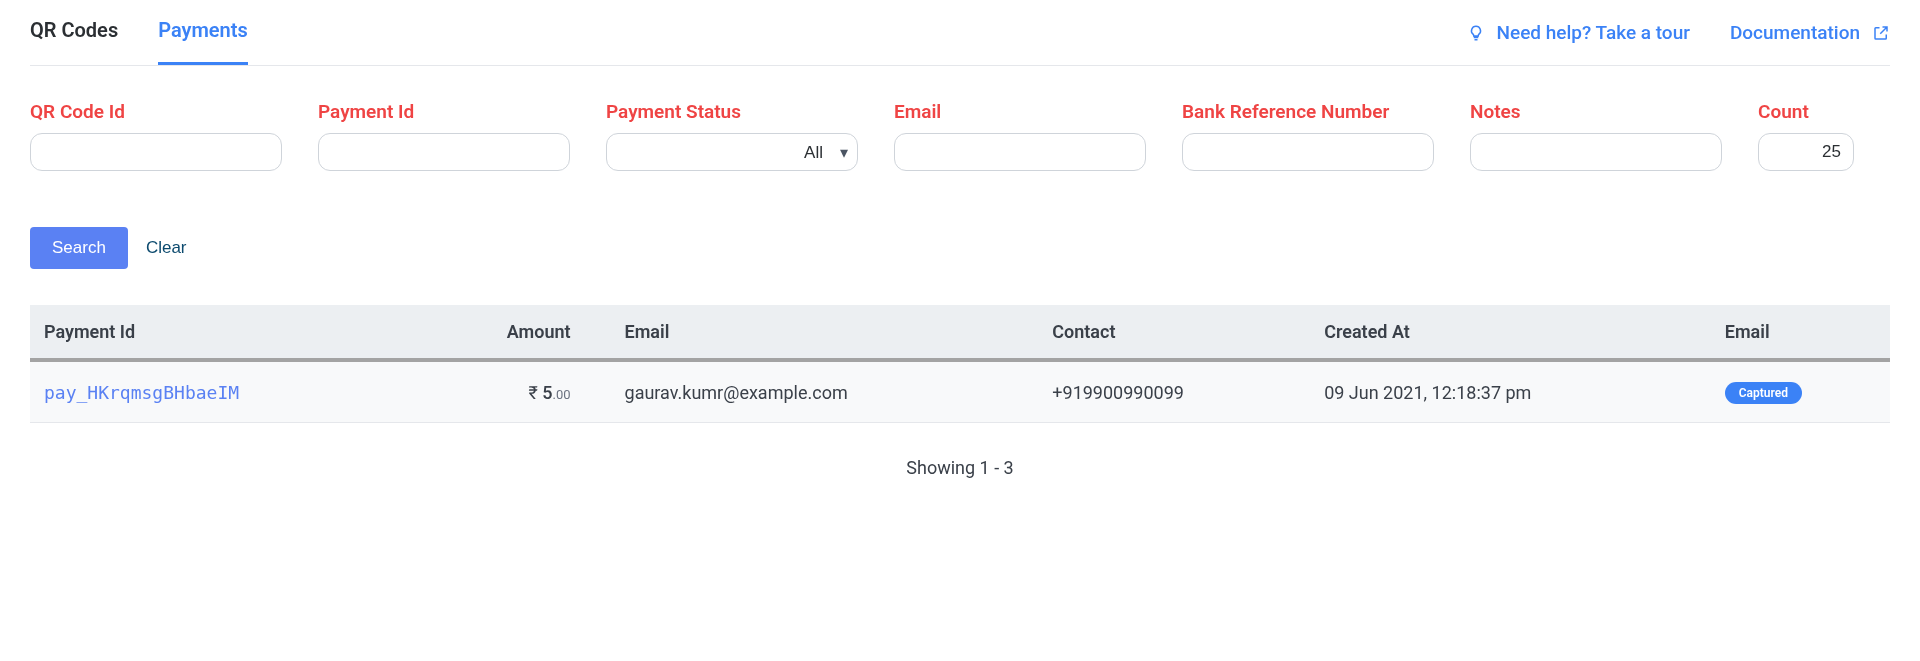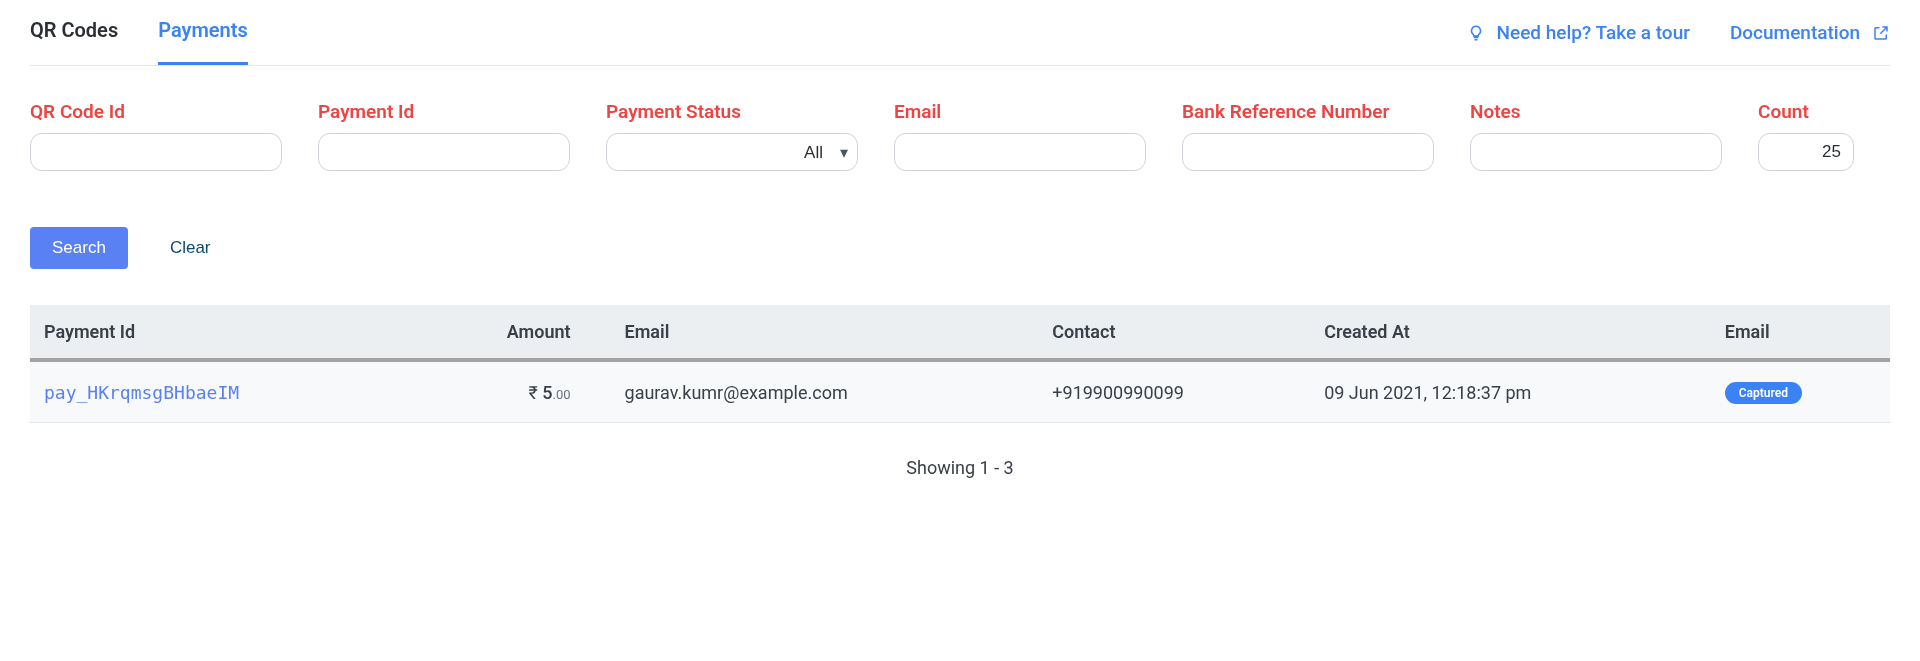--- a/index.html
+++ b/index.html
@@ -69,21 +69,21 @@
     text-align: right;
   }
   .w-md { width: 252px; }
   .w-sm { width: 96px; }
   .select-wrap { position: relative; }
   .select { appearance: none; width: 252px; padding-right: 34px; }
   .select-caret {
     position: absolute; right: 10px; top: 50%; transform: translateY(-50%);
     pointer-events: none; color: #4b5563;
   }
-  .btn-row { display: flex; align-items: center; gap: 36px; padding-top: 26px; }
+  .btn-row { display: flex; align-items: center; gap: 12px; padding-top: 26px; }
   .btn {
     height: 42px;
     padding: 0 22px;
     border-radius: 4px;
     font-size: 17px;
     border: none;
     cursor: pointer;
   }
   .btn-primary { background: #5a81f3; color: #fff; font-weight: 500; }
   .btn-link { background: transparent; color: #0c4a6e; padding: 0 6px; }

